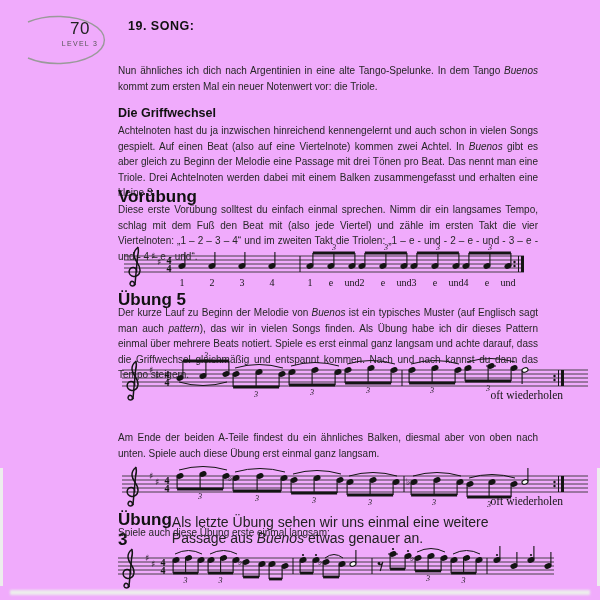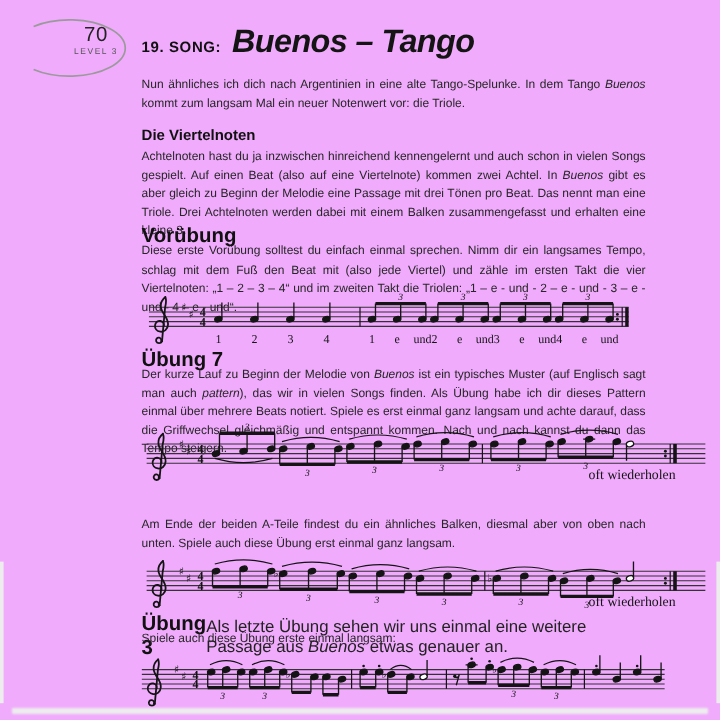--- a/index.html
+++ b/index.html
@@ -5,21 +5,21 @@
   html,body{margin:0;padding:0;}
   body{width:600px;height:600px;background:#fdfdfd;font-family:"Liberation Sans",sans-serif;color:#222;position:relative;overflow:hidden;}
   .page{position:absolute;inset:0;background:#f0abfc;}
   .abs{position:absolute;}
   .col{left:118px;width:420px;}
   p.body{font-size:10px;line-height:1.55;text-align:justify;margin:0;color:#262626;}
   .it{font-style:italic;margin-top:16px;}
   h2.big{font-size:12.5px;font-weight:bold;margin:0;color:#111;}
   h3.sub{font-size:17px;font-weight:bold;margin:0;color:#111;}
   .titlerow{display:flex;align-items:baseline;gap:9px;}
-  .songlabel{font-size:12.5px;font-weight:bold;letter-spacing:.5px;color:#111;}
+  .songlabel{font-size:12.5px;font-weight:bold;letter-spacing:.5px;color:#111;margin-left:10px;}
   .songtitle{font-size:27px;font-style:italic;font-weight:bold;color:#141414;letter-spacing:-.5px;}
   .ovalwrap{left:14px;top:13px;width:102px;height:54px;}
   .ovaltext{position:absolute;left:38px;top:6px;width:56px;text-align:center;}
   .ovalnum{font-size:17px;color:#222;letter-spacing:.5px;}
   .ovallevel{font-size:7px;color:#555;letter-spacing:1.3px;margin-top:1px;}
   .u3row{display:flex;align-items:center;}
   .edge{background:#ededed;}
   svg{display:block;}
 </style>
 </head>
@@ -32,26 +32,25 @@
       <path d="M14,9 A46.5,23.5 0 1 1 14,45" fill="none" stroke="#9a9a9a" stroke-width="1.4"></path>
     </svg>
     <div class="ovaltext">
       <div class="ovalnum">70</div>
       <div class="ovallevel">LEVEL 3</div>
     </div>
   </div>
 
   <div class="abs col titlerow" style="top:19px;">
     <span class="songlabel">19. SONG:</span>
-    <span class="songtitle">Buenos – Tango</span>
   </div>
 
-  <p class="body abs col" style="top:63px;"><span>Nun ähnliches ich dich nach Argentinien in eine alte Tango-Spelunke. In dem Tango </span><span class="it">Buenos</span><span> kommt zum langsam Mal ein neuer Notenwert vor: die Triole.</span></p>
-
-  <h2 class="big abs col" style="top:106px;">Die Viertelnoten</h2>
+  <p class="body abs col" style="top:63px;"><span>Nun ähnliches ich dich nach Argentinien in eine alte Tango-Spelunke. In dem Tango </span><span class="it">Buenos</span><span> kommt zum ersten Mal ein neuer Notenwert vor: die Triole.</span></p>
+
+  <h2 class="big abs col" style="top:106px;">Die Griffwechsel</h2>
   <p class="body abs col" style="top:123px;"><span>Achtelnoten hast du ja inzwischen hinreichend kennengelernt und auch schon in vielen Songs gespielt. Auf einen Beat (also auf eine Viertelnote) kommen zwei Achtel. In </span><span class="it">Buenos</span><span> gibt es aber gleich zu Beginn der Melodie eine Passage mit drei Tönen pro Beat. Das nennt man eine Triole. Drei Achtelnoten werden dabei mit einem Balken zusammengefasst und erhalten eine kleine 3.</span></p>
 
   <h3 class="sub abs col" style="top:187px;">Vorübung</h3>
   <p class="body abs col" style="top:202px;"><span>Diese erste Vorübung solltest du einfach einmal sprechen. Nimm dir ein langsames Tempo, schlag mit dem Fuß den Beat mit (also jede Viertel) und zähle im ersten Takt die vier Viertelnoten: „1 – 2 – 3 – 4“ und im zweiten Takt die Triolen: „1 – e - und - 2 – e - und - 3 – e - und - 4 – e - und“.</span></p>
 
   <div class="abs" style="left:124px;top:238px;">
       <svg width="400" height="58" viewBox="0 0 400 58">
         <line x1="0" y1="18" x2="400" y2="18" stroke="#333" stroke-width="0.9"></line>
         <line x1="0" y1="22" x2="400" y2="22" stroke="#333" stroke-width="0.9"></line>
         <line x1="0" y1="26" x2="400" y2="26" stroke="#333" stroke-width="0.9"></line>
@@ -123,21 +122,21 @@
         <text x="342" y="48" font-size="10" font-family="&quot;Liberation Serif&quot;,serif" text-anchor="middle" fill="#141414">4</text>
         <text x="363" y="48" font-size="10" font-family="&quot;Liberation Serif&quot;,serif" text-anchor="middle" fill="#141414">e</text>
         <text x="384" y="48" font-size="10" font-family="&quot;Liberation Serif&quot;,serif" text-anchor="middle" fill="#141414">und</text>
         <circle cx="390.5" cy="24" r="1.2" fill="#141414"></circle>
         <circle cx="390.5" cy="28" r="1.2" fill="#141414"></circle>
         <line x1="394.5" y1="18" x2="394.5" y2="34" stroke="#141414" stroke-width="1"></line>
         <rect x="397" y="18" width="3" height="16" fill="#141414"></rect>
       </svg>
     </div>
 
-  <h3 class="sub abs col" style="top:290px;">Übung 7</h3>
+  <h3 class="sub abs col" style="top:290px;">Übung 5</h3>
   <p class="body abs col" style="top:305px;"><span>Der kurze Lauf zu Beginn der Melodie von </span><span class="it">Buenos</span><span> ist ein typisches Muster (auf Englisch sagt man auch </span><span class="it">pattern</span><span>), das wir in vielen Songs finden. Als Übung habe ich dir dieses Pattern einmal über mehrere Beats notiert. Spiele es erst einmal ganz langsam und achte darauf, dass die Griffwechsel gleichmäßig und entspannt kommen. Nach und nach kannst du dann das Tempo steigern.</span></p>
 
   <div class="abs" style="left:122px;top:352px;">
       <svg width="466" height="58" viewBox="0 0 466 58">
         <line x1="0" y1="18" x2="466" y2="18" stroke="#333" stroke-width="0.9"></line>
         <line x1="0" y1="22" x2="466" y2="22" stroke="#333" stroke-width="0.9"></line>
         <line x1="0" y1="26" x2="466" y2="26" stroke="#333" stroke-width="0.9"></line>
         <line x1="0" y1="30" x2="466" y2="30" stroke="#333" stroke-width="0.9"></line>
         <line x1="0" y1="34" x2="466" y2="34" stroke="#333" stroke-width="0.9"></line>
         <g transform="translate(2,8)" fill="none" stroke="#141414" stroke-width="1.5" stroke-linecap="round">

